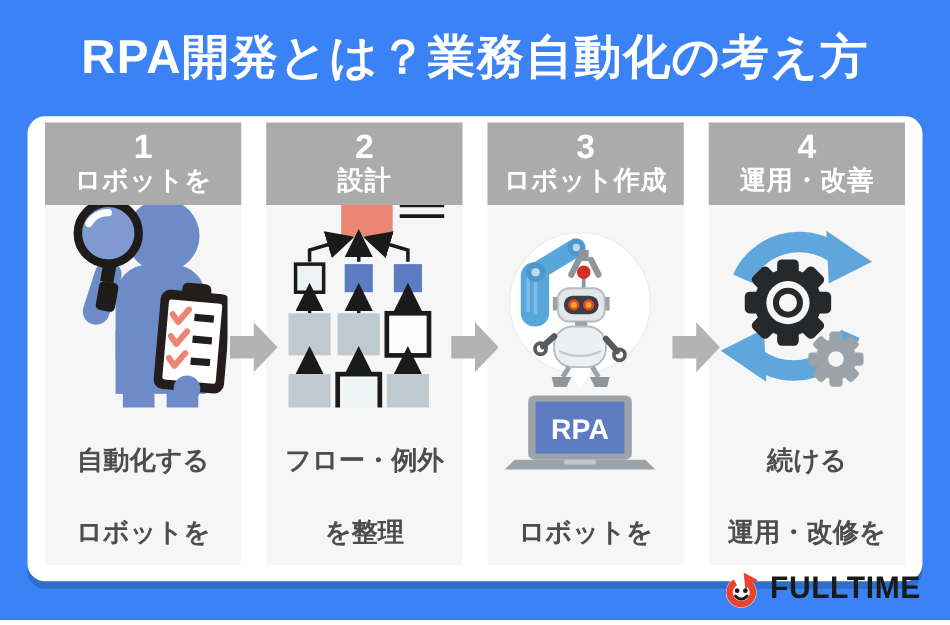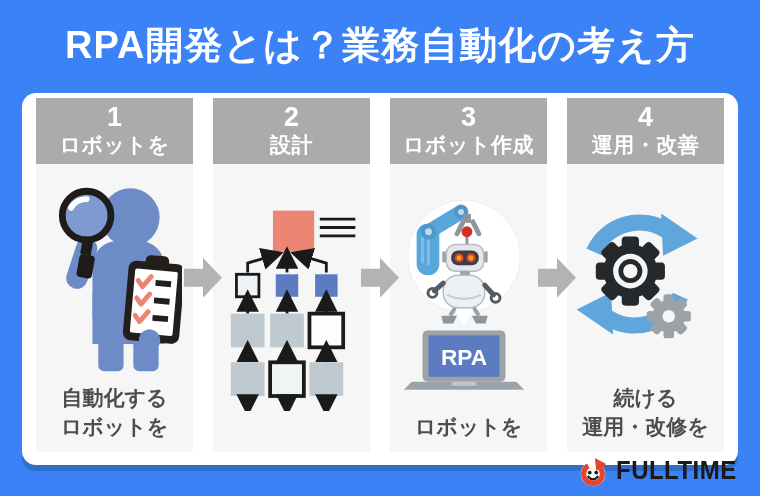--- a/index.html
+++ b/index.html
@@ -11,21 +11,21 @@
     border-radius:14px;box-shadow:0 6px 0 rgba(10,55,66,0.25);box-sizing:border-box;
     padding:5px 14px 13px;display:flex;}
   .step-col{width:157px;background:#F6F6F6;display:flex;flex-direction:column;}
   .step-header{background:#ABABAB;color:#ffffff;text-align:center;font-weight:bold;
     padding:4px 0 7px;}
   .step-number{display:block;font-size:27px;line-height:1.15;}
   .step-title{display:block;font-size:21px;line-height:1.15;letter-spacing:0.5px;}
   .step-icon{flex:1;display:flex;align-items:center;overflow:hidden;}
   .step-caption{text-align:center;font-weight:bold;color:#4D4D4D;font-size:21px;
     line-height:1.35;padding-bottom:11px;}
-  .step-caption span{display:block;}
+  .step-caption span{display:block;margin-top:29px;}
   .arrow-gap{width:20px;position:relative;z-index:3;}
   .arrow-gap svg{position:absolute;left:50%;top:50%;transform:translate(-50%,-44%);}
   .brand-logo{position:absolute;right:18px;bottom:6px;display:flex;align-items:flex-start;gap:7px;}
   .brand-logo-text{font-weight:bold;color:#1a1a1a;font-size:25px;letter-spacing:0.5px;
     transform:scaleX(0.96);transform-origin:left center;}
 </style>
 </head>
 <body>
 
 <div class="page">
@@ -112,20 +112,24 @@
           <line x1="75" y1="168" x2="75" y2="156" stroke="#1A1A1A" stroke-width="3" marker-end="url(#ah)"></line>
           <line x1="117" y1="168" x2="117" y2="156" stroke="#1A1A1A" stroke-width="3" marker-end="url(#ah)"></line>
           <rect x="15" y="168" width="36" height="36" fill="#BFCAD0"></rect>
           <rect x="57" y="168" width="36" height="36" fill="#EFF4F5" stroke="#1A1A1A" stroke-width="4"></rect>
           <rect x="99" y="168" width="36" height="36" fill="#BFCAD0"></rect>
           <line x1="33" y1="206" x2="33" y2="214" stroke="#1A1A1A" stroke-width="3" marker-end="url(#ah)"></line>
           <line x1="75" y1="206" x2="75" y2="214" stroke="#1A1A1A" stroke-width="3" marker-end="url(#ah)"></line>
           <line x1="117" y1="206" x2="117" y2="214" stroke="#1A1A1A" stroke-width="3" marker-end="url(#ah)"></line>
         </svg>
       </div>
+      <div class="step-caption">
+        <span>フロー・例外</span>
+        <span>を整理</span>
+      </div>
     </div>
 
     <div class="arrow-gap">
       <svg width="40" height="46" viewBox="0 0 38 46">
         <polygon points="0,14 19,14 19,3 38,23 19,43 19,32 0,32" fill="#B3B3B3"></polygon>
       </svg>
     </div>
 
     <div class="step-col">
       <div class="step-header">

